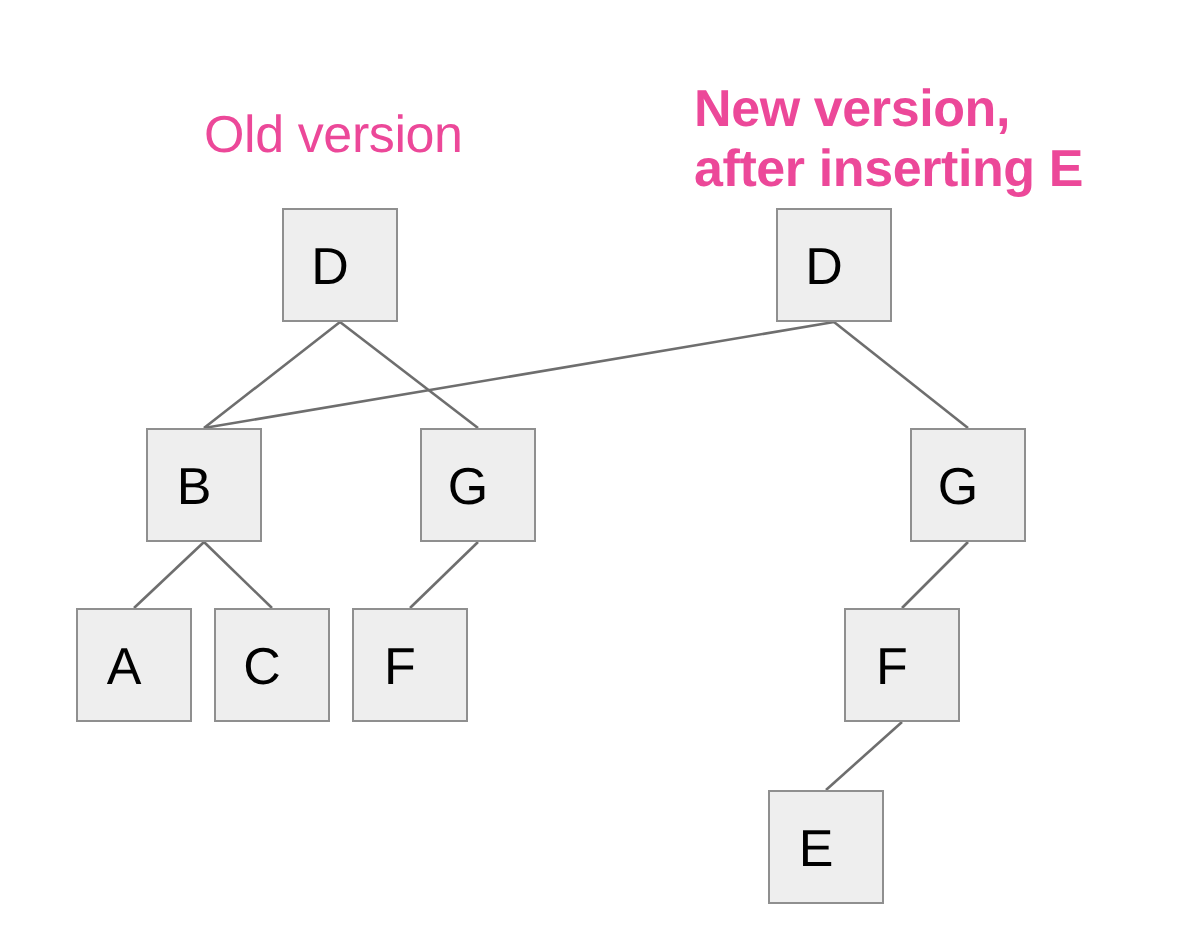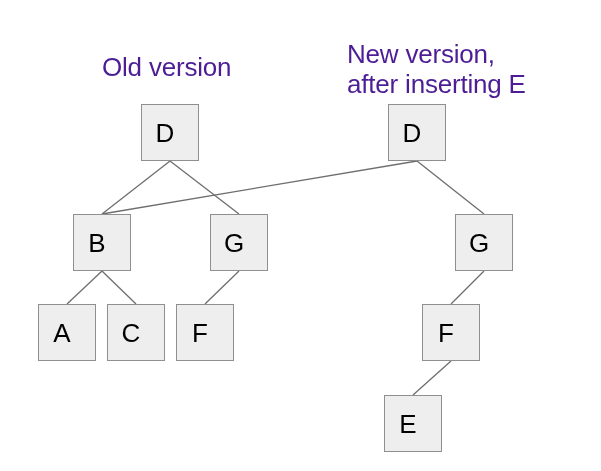--- a/index.html
+++ b/index.html
@@ -41,31 +41,32 @@
   .node-label {
     font-size: 26px;
     color: #000000;
     transform: translateX(-5px);
     line-height: 1;
   }
   .title {
     position: absolute;
     font-size: 26px;
     line-height: 30px;
-    color: #4c1d95;
+    color: #ec4899;
     white-space: pre-line;
     letter-spacing: -0.2px;
   }
   .title-old {
     left: 102px;
     top: 52px;
   }
   .title-new {
     left: 347px;
     top: 39px;
+    font-weight: bold;
   }
 </style>
 </head>
 <body>
 
 <div class="canvas">
   <svg id="edge-layer" width="601" height="471" viewBox="0 0 601 471">
       <line x1="170" y1="161" x2="102" y2="214" stroke="#6e6e6e" stroke-width="1.3"></line>
       <line x1="170" y1="161" x2="239" y2="214" stroke="#6e6e6e" stroke-width="1.3"></line>
       <line x1="102" y1="271" x2="67" y2="304" stroke="#6e6e6e" stroke-width="1.3"></line>

